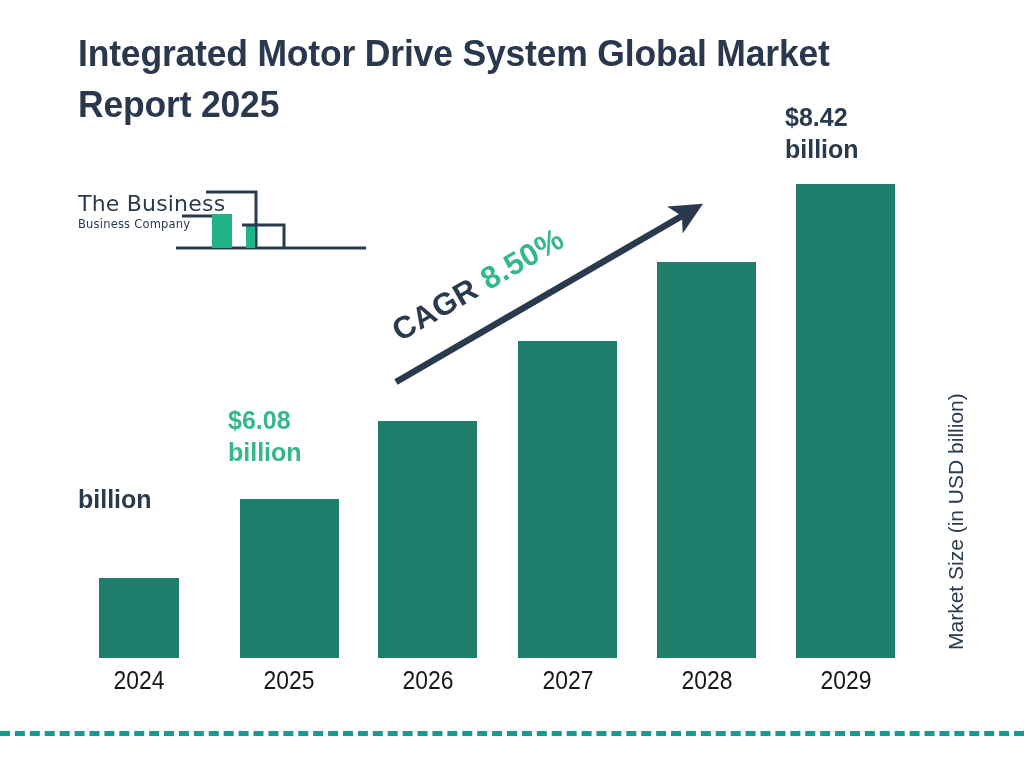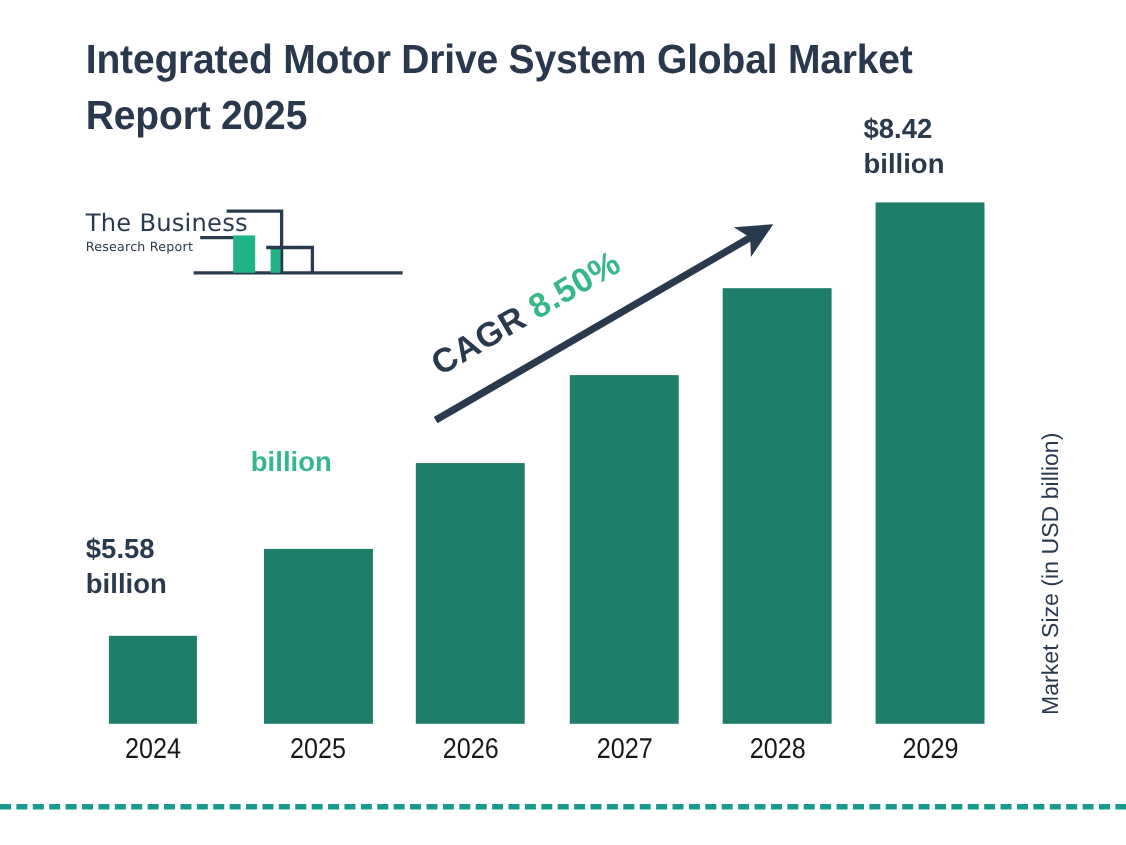--- a/index.html
+++ b/index.html
@@ -152,21 +152,21 @@
   }
 </style>
 </head>
 <body>
 
 <div id="chart-title">Integrated Motor Drive System Global Market Report 2025</div>
 
 <div id="brand-logo">
   <div class="logo-text">
     <div class="logo-line1">The Business</div>
-    <div class="logo-line2">Research Report</div>
+    <div class="logo-line2">Business Company</div>
   </div>
   <svg width="190" height="72" viewBox="0 0 190 72">
 
     <path d="M0 62 H190" stroke="#2a3a4e" stroke-width="3" fill="none"></path>
 
     <path d="M6 30 H44 V62" stroke="#2a3a4e" stroke-width="3" fill="none"></path>
 
     <path d="M30 6 H80 V62" stroke="#2a3a4e" stroke-width="3" fill="none"></path>
 
     <rect x="36" y="28" width="20" height="34" fill="#1fb387"></rect>
@@ -180,25 +180,25 @@
 <div id="plot-area">
 
   <div class="bar" style="left:99px; top:578px; width:80px; height:80px;"></div>
   <div class="bar" style="left:240px; top:499px; width:99px; height:159px;"></div>
   <div class="bar" style="left:378px; top:421px; width:99px; height:237px;"></div>
   <div class="bar" style="left:518px; top:341px; width:99px; height:317px;"></div>
   <div class="bar" style="left:657px; top:262px; width:99px; height:396px;"></div>
   <div class="bar" style="left:796px; top:184px; width:99px; height:474px;"></div>
 
   <div class="value-label" style="left:78px; top:483px; width:122px; color:#2a3a4e;">
-    <div>$5.58</div>
     <div>billion</div>
   </div>
 
   <div class="value-label" style="left:228px; top:404px; width:122px; color:#35b888;">
+    <div>$6.08</div>
     <div>billion</div>
   </div>
 
   <div class="value-label" style="left:785px; top:101px; width:122px; color:#2a3a4e;">
     <div>$8.42</div>
     <div>billion</div>
   </div>
 
   <div class="x-tick" style="left:89px; width:100px;">2024</div>
   <div class="x-tick" style="left:239px; width:100px;">2025</div>

